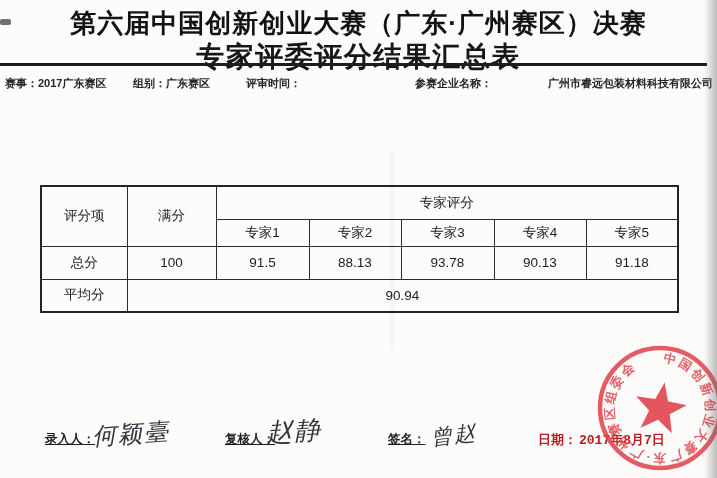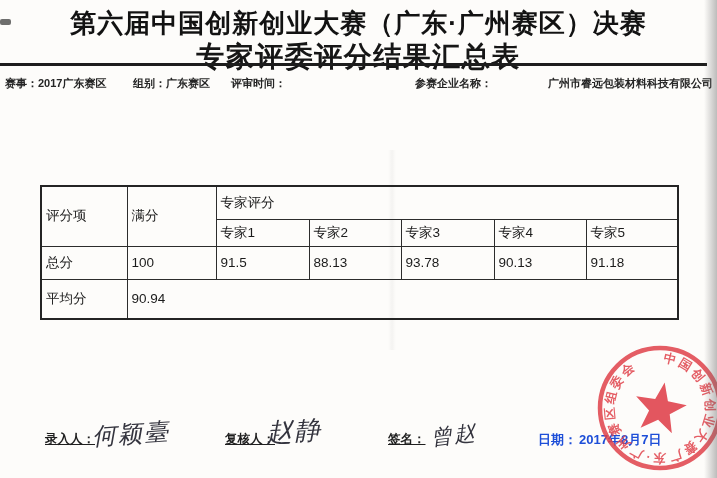--- a/index.html
+++ b/index.html
@@ -23,27 +23,27 @@
   
   .meta { position:absolute; top:76px; left:0; width:100%; height:18px; font-size:11px; font-weight:bold; color:#252525; white-space:nowrap;text-decoration:underline; }
   .meta span { position:absolute; top:0; }
   
   table.score {
     position:absolute; left:40px; top:185px; width:637px;
     border-collapse:collapse; table-layout:fixed;
     border:2px solid #242424; background:transparent;
   }
   table.score td {
-    border:1.5px solid #2c2c2c; text-align:left; vertical-align:middle;
+    border:1.5px solid #2c2c2c; text-align:center; vertical-align:middle;
     font-size:13.5px; color:#1b1b1b; padding:4px; overflow:hidden;
   }
   
   .footer span { position:absolute; white-space:nowrap; }
   .f-label { font-size:12.5px; font-weight:bold; color:#1f1f1f;text-decoration:underline; }
-  .f-date  { font-size:13px;  font-weight:bold; color:#1d4ed8; }
+  .f-date  { font-size:13px;  font-weight:bold; color:#b91c1c;font-family:Liberation Mono, monospace; }
   .handwrite {
     font-family:"DejaVu Serif", serif; font-style:italic;
     color:#34343e; letter-spacing:2px;
   }
   
   .stamp { position:absolute; left:585px; top:333px; width:150px; height:150px; opacity:.85; pointer-events:none; }
   
   .edge-shadow-right {
     position:absolute; right:0; top:0; width:13px; height:100%;
     background:linear-gradient(to right, rgba(90,90,90,0), rgba(110,110,110,.45));
@@ -66,21 +66,21 @@
 
   <div class="title">第六届中国创新创业大赛（广东·广州赛区）决赛</div>
   <div class="subtitle">专家评委评分结果汇总表</div>
   <div class="rule"></div>
 
   <div class="meta">
     <span style="left:5px">赛事：</span>
     <span style="left:38px">2017广东赛区</span>
     <span style="left:133px">组别：</span>
     <span style="left:166px">广东赛区</span>
-    <span style="left:231px">评审时间：</span>
+    <span style="left:246px">评审时间：</span>
     <span style="left:415px">参赛企业名称：</span>
     <span style="left:548px">广州市睿远包装材料科技有限公司</span>
   </div>
 
   <div class="fold-line"></div>
 
   <table class="score">
     <colgroup>
       <col style="width:86px">
         <col style="width:89px">
@@ -105,21 +105,21 @@
     </tr>
     <tr style="height:33px">
       <td>总分</td>
       <td>100</td>
       <td>91.5</td>
       <td>88.13</td>
       <td>93.78</td>
       <td>90.13</td>
       <td>91.18</td>
     </tr>
-    <tr style="height:40px">
+    <tr style="height:33px">
       <td>平均分</td>
       <td colspan="6">90.94</td>
     </tr>
   </tbody>
     </table>
 
   <div class="footer">
     <span class="f-label" style="left:45px;  top:431px">录入人：</span>
     <span class="handwrite" style="left:92px; top:418px; font-size:24px; transform:rotate(-4deg)">何颖臺</span>
     <span class="f-label" style="left:225px; top:431px">复核人：</span>

